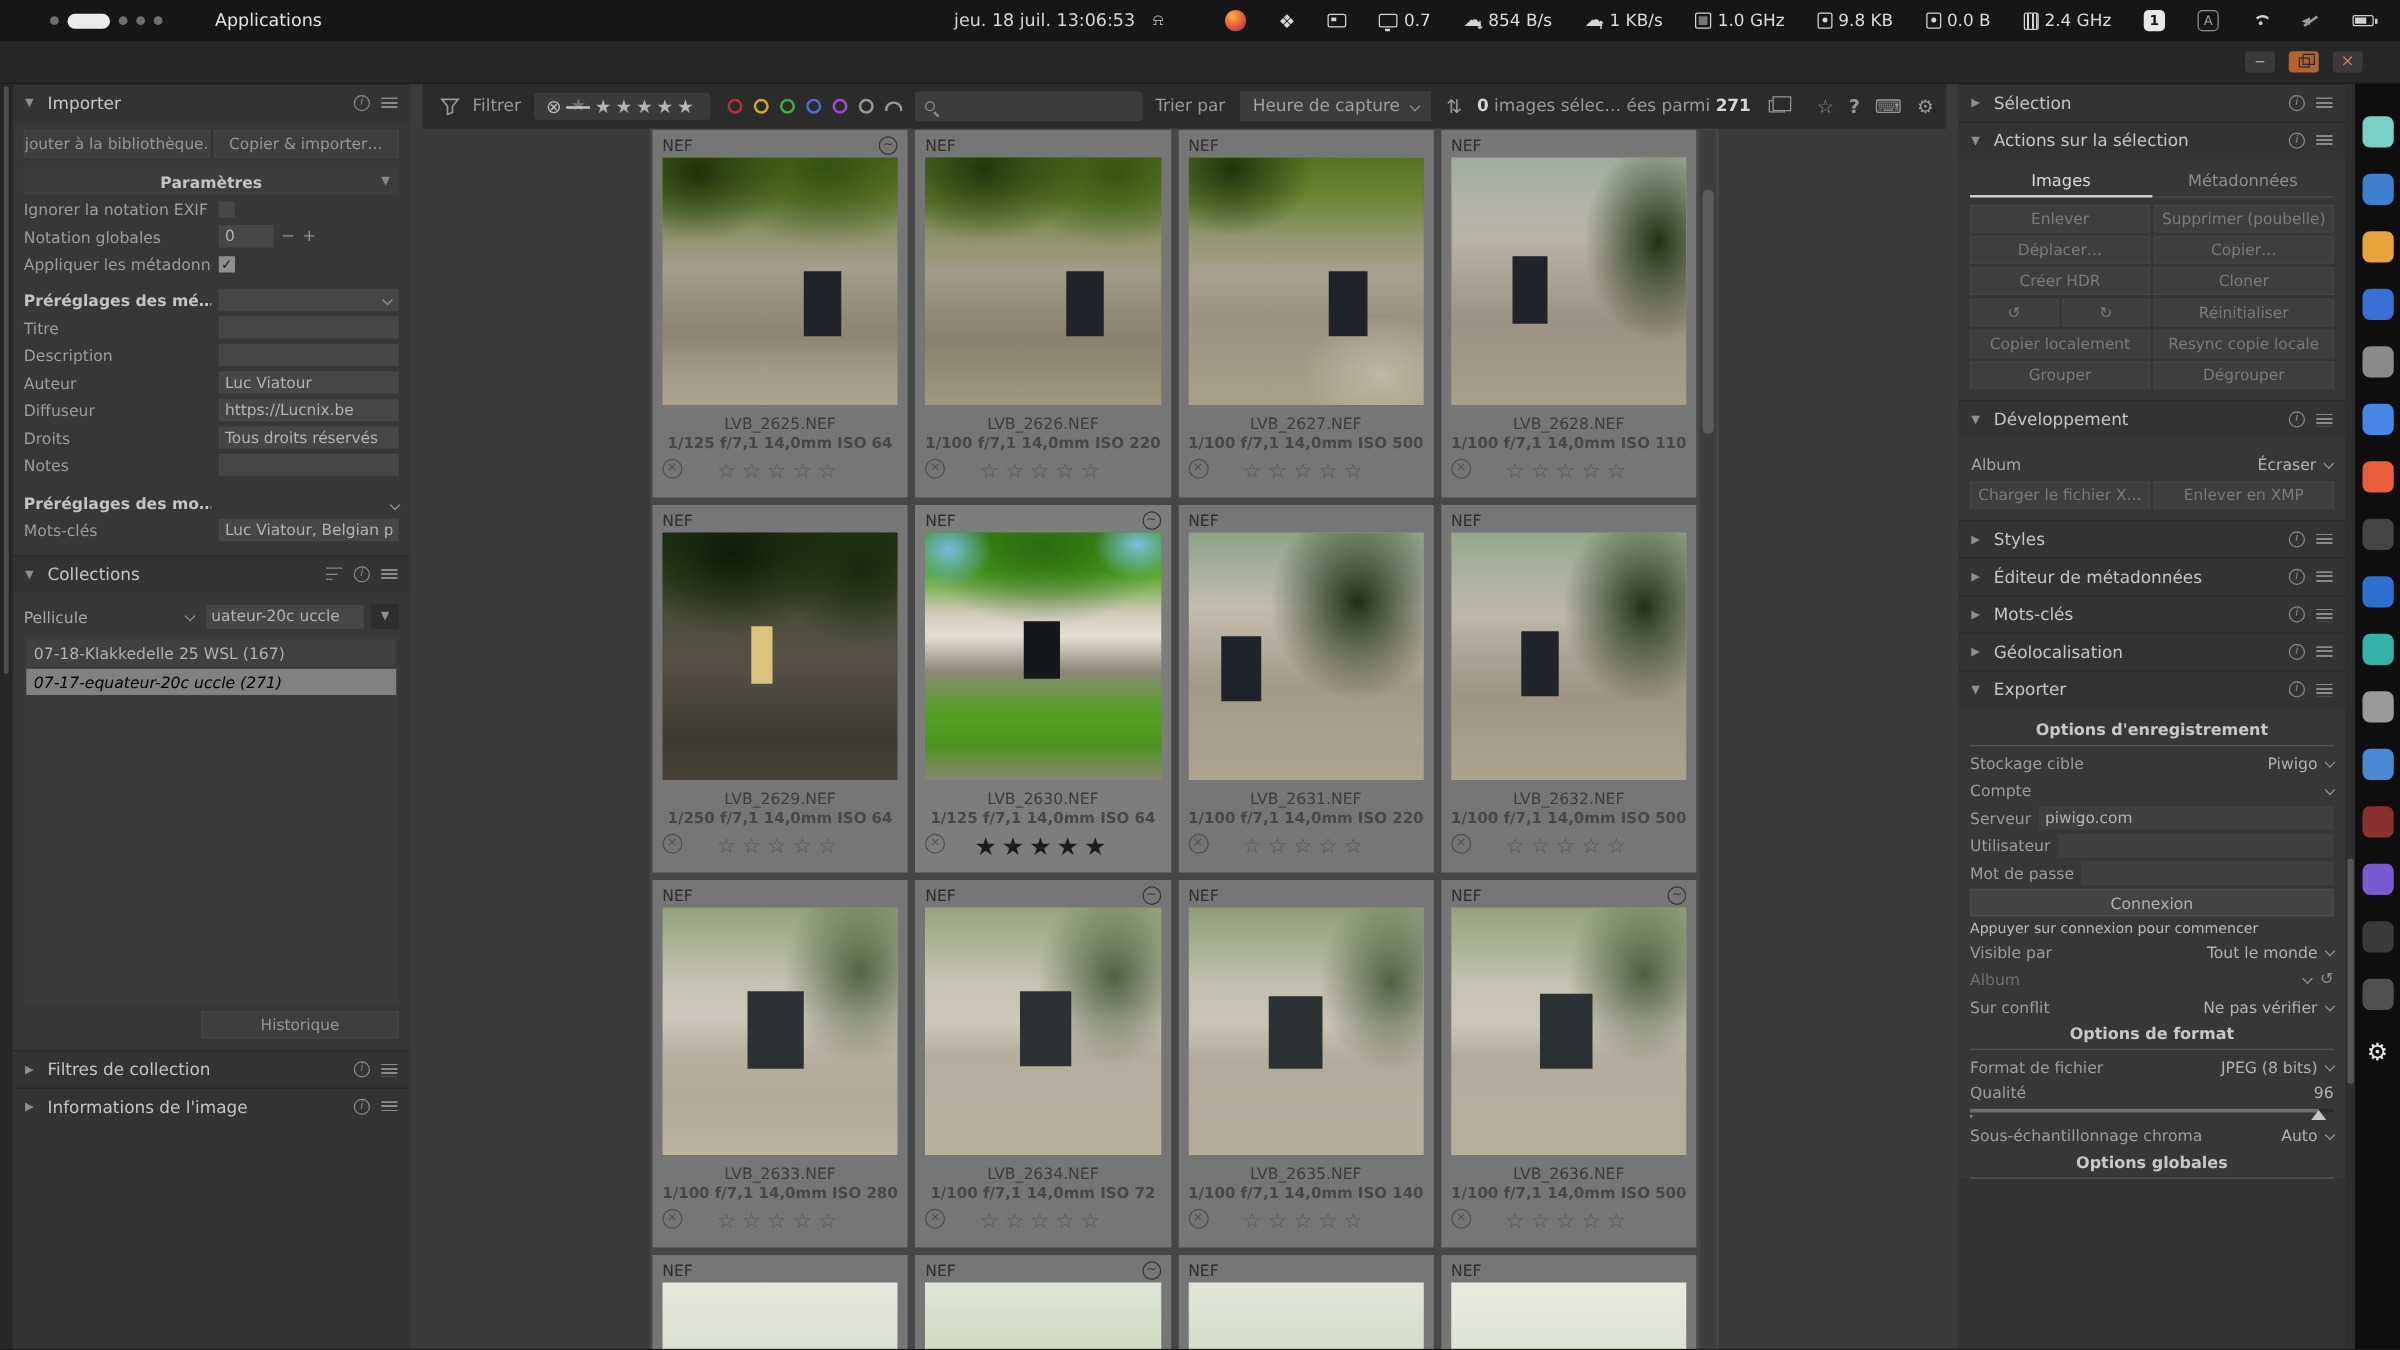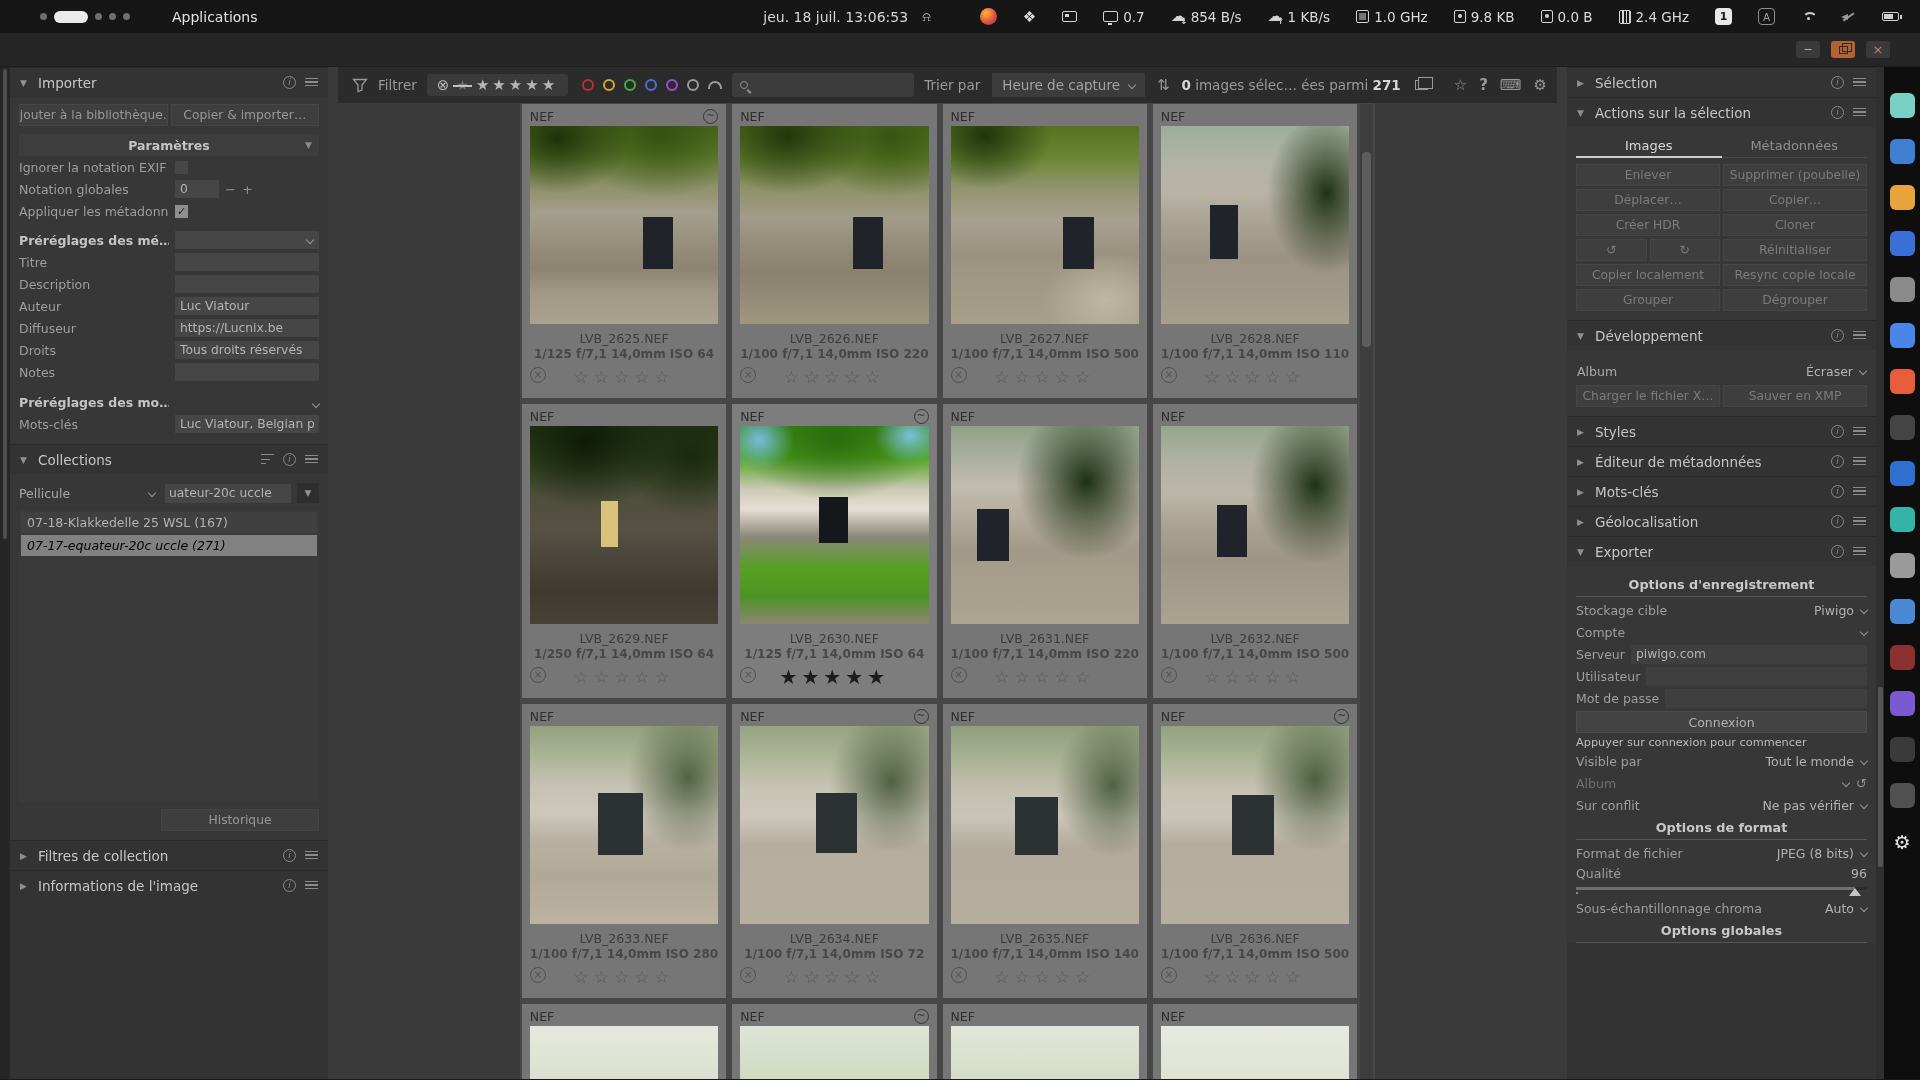--- a/index.html
+++ b/index.html
@@ -704,21 +704,21 @@
     <div class="sec-body">
       <div class="mode-row">
         <span class="lab">Album</span>
         <span class="val">
             <span>Écraser</span>
             <span class="chev"></span>
           </span>
       </div>
       <div class="btngrid">
         <span class="dtbtn dim ellip">Charger le fichier X…</span>
-        <span class="dtbtn dim ellip">Sauver en XMP</span>
+        <span class="dtbtn dim ellip">Enlever en XMP</span>
       </div>
     </div>
 
     <div class="sec-h">
       <span class="tri">▶</span>
       <span class="sec-t">Styles</span>
       <span class="hicons">
           <span class="i-info">i</span>
           <span class="i-menu"></span>
         </span>

